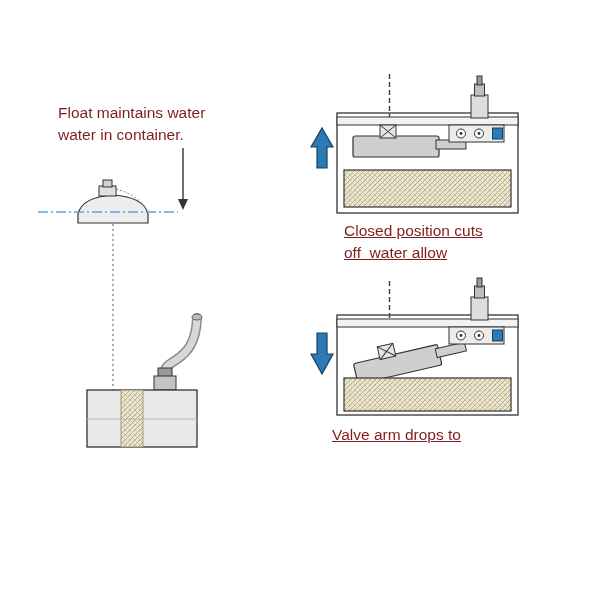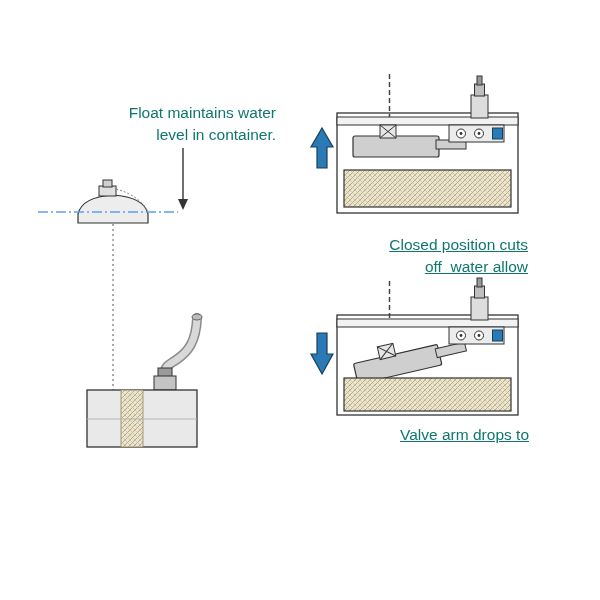--- a/index.html
+++ b/index.html
@@ -8,22 +8,22 @@
     position: relative;
     width: 600px;
     height: 600px;
     background: #ffffff;
     font-family: "Liberation Sans", sans-serif;
     overflow: hidden;
   }
   .stage svg { position: absolute; left: 0; top: 0; }
   .caption {
     position: absolute;
-    text-align: right;
-    color: #0f766e;
+    text-align: left;
+    color: #7f1d1d;
     font-size: 15.5px;
     line-height: 22px;
   }
   .caption .cap-line { display: block; white-space: pre-wrap; }
   .caption.underlined .cap-line { text-decoration: underline; }
 </style>
 </head>
 <body>
 
 <div class="stage">
@@ -128,25 +128,25 @@
       </g>
 
       <path d="M322,374 L311,354 L317,354 L317,333 L327,333 L327,354 L333,354 Z" stroke="#14405e" stroke-width="1.2" fill="#2b7ab5"></path>
 
       <rect x="344" y="378" width="167" height="33" fill="url(#hatch)" stroke="#333333" stroke-width="1.2"></rect>
     </g>
   </svg>
 
   <div class="caption" style="left:58px; top:102px; width:218px;">
     <span class="cap-line">Float maintains water</span>
-    <span class="cap-line">level in container.</span>
+    <span class="cap-line">water in container.</span>
   </div>
 
-  <div class="caption underlined" style="left:328px; top:220px; width:200px;margin-top:14px;">
+  <div class="caption underlined" style="left:344px; top:220px; width:200px;">
     <span class="cap-line">Closed position cuts</span>
     <span class="cap-line">off  water allow</span>
   </div>
 
-  <div class="caption underlined" style="left:324px; top:424px; width:205px;text-decoration:underline;">
+  <div class="caption underlined" style="left:332px; top:424px; width:205px;text-decoration:underline;">
     <span class="cap-line">Valve arm drops to</span>
   </div>
 
 </div>
 
 </body></html>

